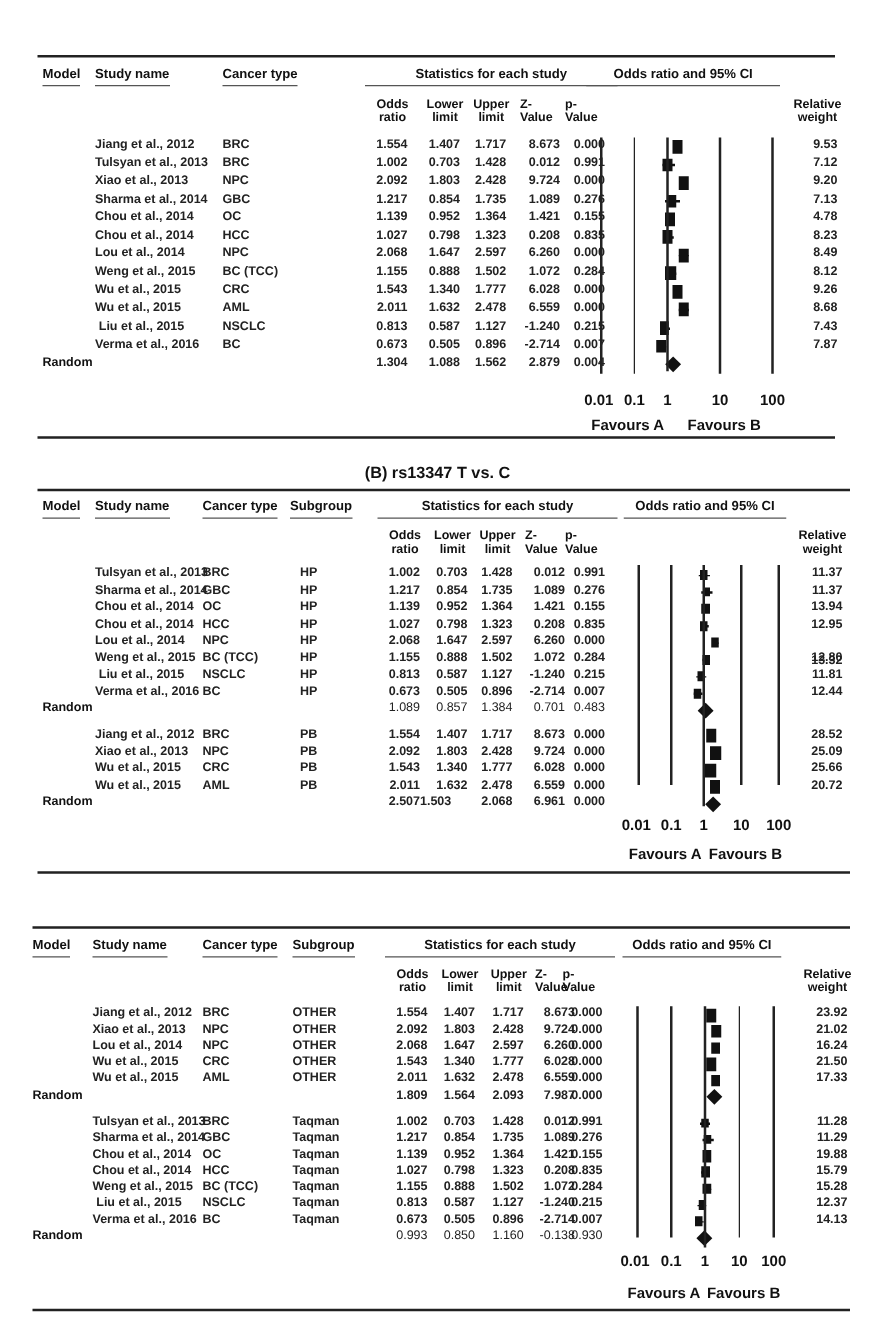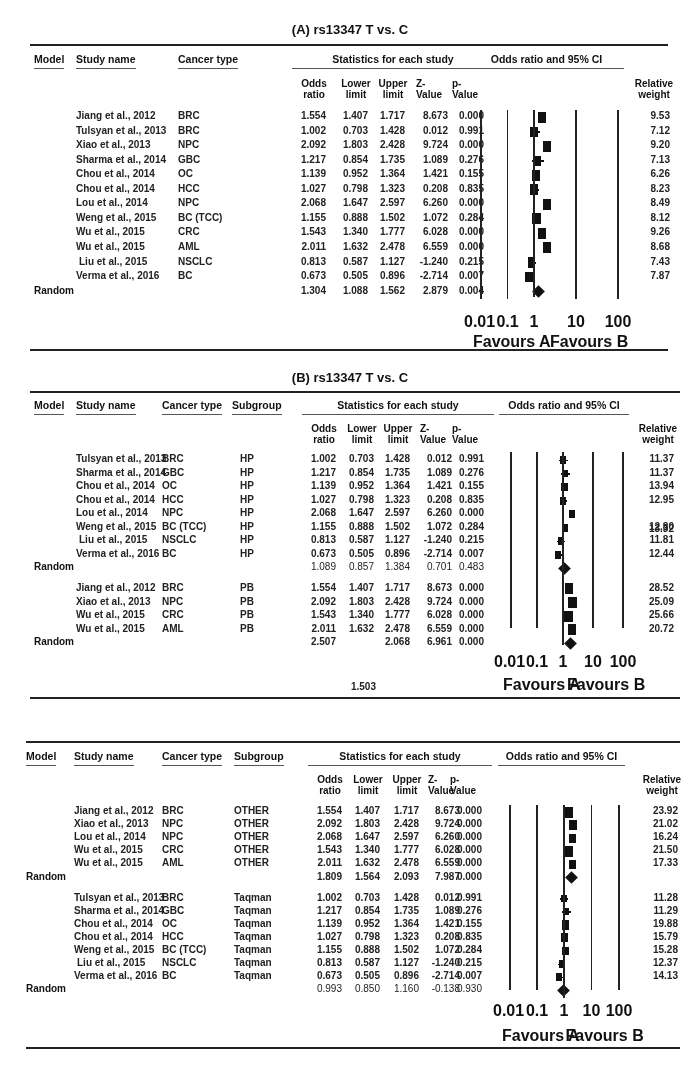--- a/index.html
+++ b/index.html
@@ -11,28 +11,27 @@
   .hdr{font-weight:bold;font-size:10.5px;}
   .ul{border-bottom:1px solid #555;padding-bottom:3px;}
   .sub{font-weight:bold;font-size:10px;text-align:center;line-height:11px;}
   .cell{font-size:10px;font-weight:bold;color:#222;}
   .num{text-align:right;}
   .rnd{font-weight:bold;font-size:10px;}
   .vline{position:absolute;width:1.5px;background:#222;}
   .sq{position:absolute;background:#111;}
   .ci{position:absolute;height:1.5px;background:#111;}
   .dia{position:absolute;width:9px;height:9px;background:#111;transform:rotate(45deg);}
-  .ax{font-weight:bold;font-size:16px;}
+  .ax{font-weight:bold;font-size:12px;}
 </style>
 </head>
 <body>
 
 <div id="root">
     <div class="panel" style="top:0;height:1071px;">
-      <div class="abs title" style="top:22px;">(A) rs13347 T vs. C</div>
       <div class="rule" style="top:44px;left:30px;width:638px;"></div>
       <div class="abs hdr ul" style="top:53px;left:34px;">Model</div>
       <div class="abs hdr ul" style="top:53px;left:76px;">Study name</div>
       <div class="abs hdr ul" style="top:53px;left:178px;">Cancer type</div>
       <div class="abs hdr ul" style="top:53px;left:292px;width:202px;text-align:center;">Statistics for each study</div>
       <div class="abs hdr ul" style="top:53px;left:469px;width:155px;text-align:center;">Odds ratio and 95% CI</div>
       <div class="abs sub" style="top:78px;left:296px;width:36px;">
         <div>Odds</div>
         <div>ratio</div>
       </div>
@@ -105,21 +104,21 @@
       <div class="ci" style="top:160.15000000000003px;left:532.1836335732586px;width:11.866944550070912px;"></div>
       <div class="sq" style="top:155.6791666666667px;left:533.7584863369449px;width:7.45625px;height:9.941666666666666px;"></div>
       <div class="abs" style="top:168.20000000000005px;left:0;width:700px;height:13px;">
         <div class="abs cell" style="top:0;left:76px;">Chou et al., 2014</div>
         <div class="abs cell" style="top:0;left:178px;">OC</div>
         <div class="abs cell num" style="top:0;left:294px;width:32px;">1.139</div>
         <div class="abs cell num" style="top:0;left:336px;width:32px;">0.952</div>
         <div class="abs cell num" style="top:0;left:373px;width:32px;">1.364</div>
         <div class="abs cell num" style="top:0;left:414px;width:34px;">1.421</div>
         <div class="abs cell num" style="top:0;left:452px;width:32px;">0.155</div>
-        <div class="abs cell num" style="top:0;left:638px;width:32px;">6.26</div>
+        <div class="abs cell num" style="top:0;left:638px;width:32px;">4.78</div>
       </div>
       <div class="ci" style="top:174.70000000000005px;left:533.4338791321886px;width:6.228324421270713px;"></div>
       <div class="sq" style="top:169.70000000000005px;left:532.1432271805529px;width:8.25px;height:11px;"></div>
       <div class="abs" style="top:182.75000000000006px;left:0;width:700px;height:13px;">
         <div class="abs cell" style="top:0;left:76px;">Chou et al., 2014</div>
         <div class="abs cell" style="top:0;left:178px;">HCC</div>
         <div class="abs cell num" style="top:0;left:294px;width:32px;">1.027</div>
         <div class="abs cell num" style="top:0;left:336px;width:32px;">0.798</div>
         <div class="abs cell num" style="top:0;left:373px;width:32px;">1.323</div>
         <div class="abs cell num" style="top:0;left:414px;width:34px;">0.208</div>
@@ -417,21 +416,21 @@
         <div class="abs cell num" style="top:0;left:378px;width:32px;">2.478</div>
         <div class="abs cell num" style="top:0;left:418px;width:34px;">6.559</div>
         <div class="abs cell num" style="top:0;left:452px;width:32px;">0.000</div>
         <div class="abs cell num" style="top:0;left:642px;width:32px;">20.72</div>
       </div>
       <div class="ci" style="top:629.0999999999997px;left:569.3816046325353px;width:5.441434428666071px;"></div>
       <div class="sq" style="top:624.3624999999997px;left:568.073515964056px;width:7.856249999999999px;height:10.475px;"></div>
       <div class="abs" style="top:636.1499999999996px;left:0;width:700px;height:13px;">
         <div class="abs rnd" style="top:0;left:34px;">Random</div>
         <div class="abs cell num" style="top:0;left:304px;width:32px;">2.507</div>
-        <div class="abs cell num" style="top:0;left:344px;width:32px;margin-top:45px;">1.503</div>
+        <div class="abs cell num" style="top:0;left:329px;width:32px;">1.503</div>
         <div class="abs cell num" style="top:0;left:378px;width:32px;">2.068</div>
         <div class="abs cell num" style="top:0;left:418px;width:34px;">6.961</div>
         <div class="abs cell num" style="top:0;left:452px;width:32px;">0.000</div>
       </div>
       <div class="dia" style="top:638.6499999999996px;left:565.8875693689797px;"></div>
       <div class="vline" style="top:452px;left:510.25px;height:176px;"></div>
       <div class="vline" style="top:452px;left:536.25px;height:176px;"></div>
       <div class="vline" style="top:452px;left:562.25px;height:193px;width:2px;"></div>
       <div class="vline" style="top:452px;left:592.25px;height:176px;"></div>
       <div class="vline" style="top:452px;left:622.25px;height:176px;"></div>

